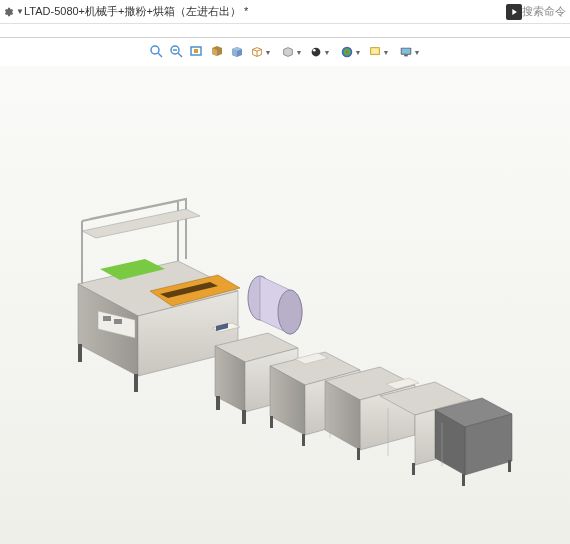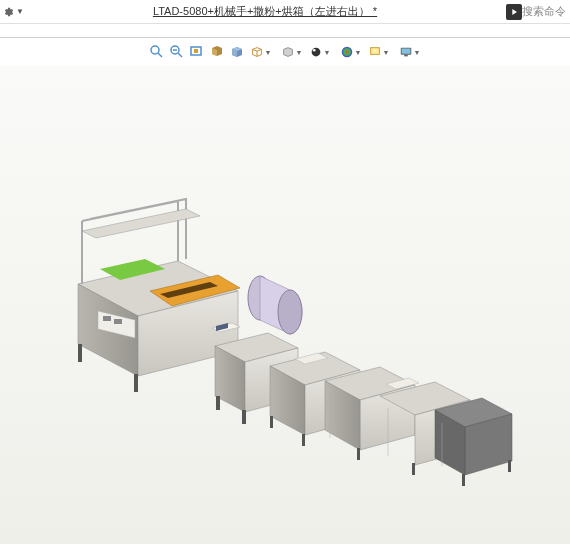--- a/index.html
+++ b/index.html
@@ -1,20 +1,20 @@
 <!DOCTYPE html>
 <html><head>
   <meta charset="utf-8">
   <style>
     * { margin: 0; padding: 0; box-sizing: border-box; }
     body { font-family: "Microsoft YaHei", Arial, sans-serif; font-size: 11px; background: #fff; width: 570px; height: 544px; overflow: hidden; }
     .top-bar { height: 24px; background: #fff; border-bottom: 1px solid #e0e0e0; display: flex; align-items: center; padding: 0 4px; }
     .gear-btn { width: 20px; height: 20px; display: flex; align-items: center; justify-content: center; color: #555; cursor: pointer; }
     .dropdown-arrow { font-size: 8px; color: #555; margin-left: 2px; }
-    .title { flex: 1; text-align: center; color: #333; font-size: 11px; text-decoration: underline; }
+    .title { flex: 1; color: #333; font-size: 11px; }
     .search-btn { width: 16px; height: 16px; background: #333; color: #fff; display: flex; align-items: center; justify-content: center; border-radius: 2px; font-size: 9px; }
     .search-label { color: #888; font-size: 11px; }
     .spacer-bar { height: 14px; background: #fff; border-bottom: 1px solid #d0d0d0; }
     .toolbar { height: 28px; background: #fff; display: flex; align-items: center; justify-content: center; gap: 2px; padding: 0 4px; }
     .tool-btn { width: 18px; height: 18px; display: flex; align-items: center; justify-content: center; cursor: pointer; border-radius: 2px; }
     .tool-btn.with-arrow { width: 26px; }
     .tool-sep { width: 1px; height: 16px; background: transparent; }
     .tiny-arrow { font-size: 7px; color: #666; margin-left: 1px; }
     .viewport { position: relative; width: 100%; height: 478px; background: linear-gradient(180deg, #f8f8f8 0%, #fdfdfd 50%, #f5f5f5 100%); }
     .model-svg { position: absolute; top: 0; left: 0; width: 100%; height: 100%; }

